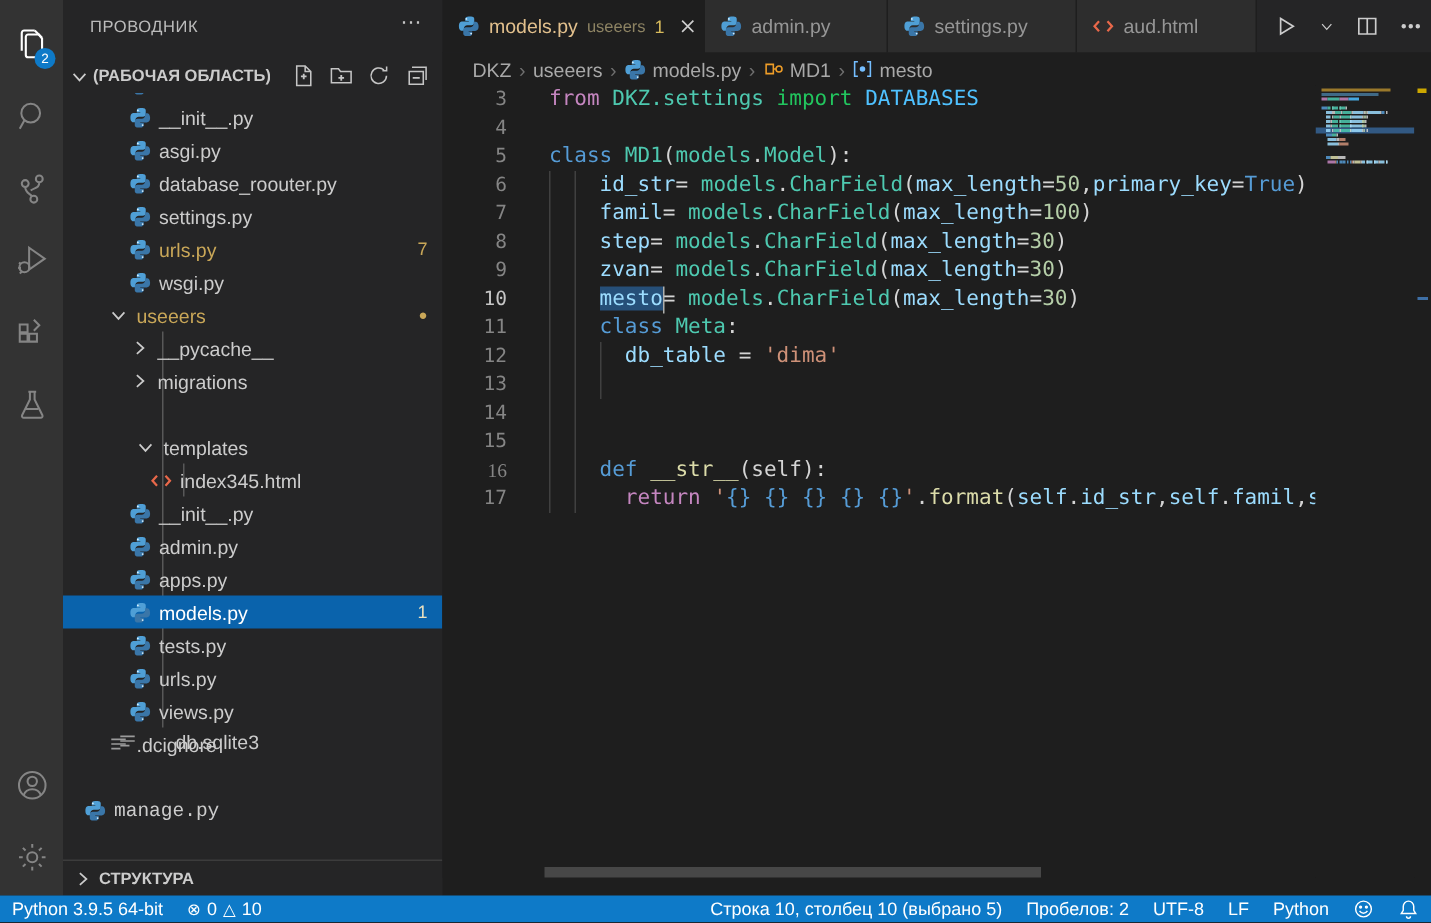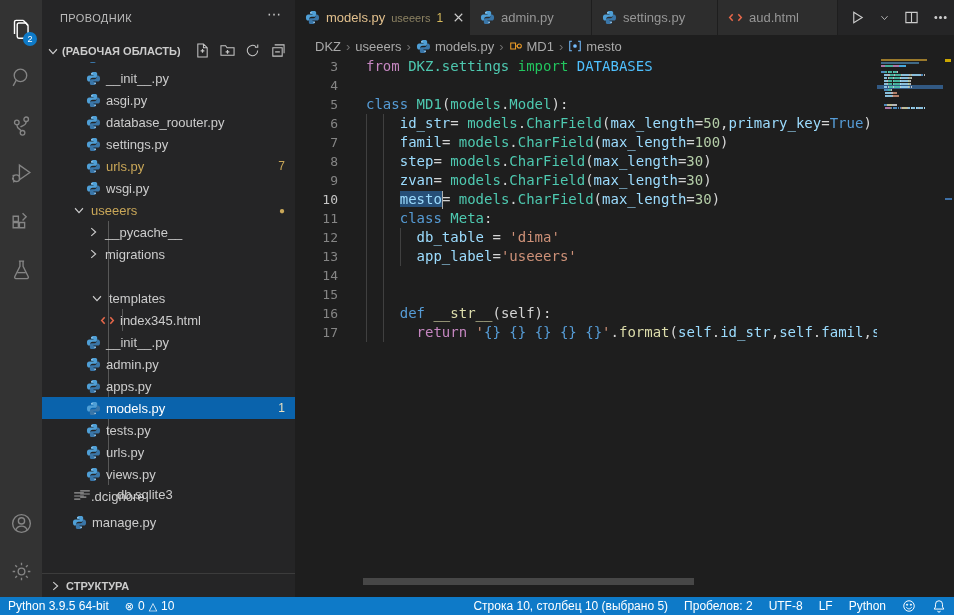--- a/index.html
+++ b/index.html
@@ -391,21 +391,21 @@
           <span class="lbl">.dcignore</span>
         </div>
         <div class="trow" style="top: 421px; padding-left: 36px; box-sizing: border-box; gap: 20px;">
           <span style="display: flex;">
             <svg width="14" height="14" viewBox="0 0 16 16">
               <path d="M2.5 4.5h11M2.5 8h11M2.5 11.5h7" stroke="#9b9b9b" stroke-width="1.3" fill="none"></path>
             </svg>
           </span>
           <span class="lbl">db.sqlite3</span>
         </div>
-        <div class="trow" style="top: 449px; padding-left: 30px; box-sizing: border-box;">
+        <div class="trow" style="top: 467px; padding-left: 14px; box-sizing: border-box; font-family: Liberation Mono, monospace;">
           <span style="display: flex;">
             <svg width="15" height="15" viewBox="0 0 32 32">
               <path fill="#4F9FD6" d="M15.9 2c-2.6 0-4.8 1-4.8 3.4v3h5v1H6.8C4.3 9.4 2 11 2 15.9s2.3 6.6 4.6 6.6h2.5v-3.4c0-2.6 2.2-4.6 4.8-4.6h6c2.1 0 3.9-1.8 3.9-4V5.4C23.8 3 21.6 2 19.4 2z"></path>
               <circle cx="12.6" cy="5.6" r="1.3" fill="#D8EFFC"></circle>
               <path fill="#3A76A8" d="M16.1 30c2.6 0 4.8-1 4.8-3.4v-3h-5v-1h9.3c2.5 0 4.8-1.6 4.8-6.5s-2.3-6.6-4.6-6.6h-2.5v3.4c0 2.6-2.2 4.6-4.8 4.6h-6c-2.1 0-3.9 1.8-3.9 4v5.1C8.2 29 10.4 30 12.6 30z"></path>
               <circle cx="19.4" cy="26.4" r="1.3" fill="#D8EFFC"></circle>
             </svg>
           </span>
           <span class="lbl">manage.py</span>
         </div>
@@ -554,26 +554,25 @@
       <div class="cl" style="top: 95px;"><span style="color: rgb(212, 212, 212);">    </span><span style="color: rgb(156, 220, 254);">step</span><span style="color: rgb(212, 212, 212);">= </span><span style="color: rgb(78, 201, 176);">models</span><span style="color: rgb(212, 212, 212);">.</span><span style="color: rgb(78, 201, 176);">CharField</span><span style="color: rgb(212, 212, 212);">(</span><span style="color: rgb(156, 220, 254);">max_length</span><span style="color: rgb(212, 212, 212);">=</span><span style="color: rgb(181, 206, 168);">30</span><span style="color: rgb(212, 212, 212);">)</span></div>
       <div class="gutter-num" style="top: 114px;">9</div>
       <div class="cl" style="top: 114px;"><span style="color: rgb(212, 212, 212);">    </span><span style="color: rgb(156, 220, 254);">zvan</span><span style="color: rgb(212, 212, 212);">= </span><span style="color: rgb(78, 201, 176);">models</span><span style="color: rgb(212, 212, 212);">.</span><span style="color: rgb(78, 201, 176);">CharField</span><span style="color: rgb(212, 212, 212);">(</span><span style="color: rgb(156, 220, 254);">max_length</span><span style="color: rgb(212, 212, 212);">=</span><span style="color: rgb(181, 206, 168);">30</span><span style="color: rgb(212, 212, 212);">)</span></div>
       <div class="gutter-num cur" style="top: 133px;">10</div>
       <div class="cl" style="top: 133px;"><span style="color: rgb(212, 212, 212);">    </span><span class="tok-sel" style="color: rgb(156, 220, 254);">mesto</span><span style="color: rgb(212, 212, 212);">= </span><span style="color: rgb(78, 201, 176);">models</span><span style="color: rgb(212, 212, 212);">.</span><span style="color: rgb(78, 201, 176);">CharField</span><span style="color: rgb(212, 212, 212);">(</span><span style="color: rgb(156, 220, 254);">max_length</span><span style="color: rgb(212, 212, 212);">=</span><span style="color: rgb(181, 206, 168);">30</span><span style="color: rgb(212, 212, 212);">)</span></div>
       <div class="gutter-num" style="top: 152px;">11</div>
       <div class="cl" style="top: 152px;"><span style="color: rgb(212, 212, 212);">    </span><span style="color: rgb(86, 156, 214);">class </span><span style="color: rgb(78, 201, 176);">Meta</span><span style="color: rgb(212, 212, 212);">:</span></div>
       <div class="gutter-num" style="top: 171px;">12</div>
       <div class="cl" style="top: 171px;"><span style="color: rgb(212, 212, 212);">      </span><span style="color: rgb(156, 220, 254);">db_table</span><span style="color: rgb(212, 212, 212);"> = </span><span style="color: rgb(206, 145, 120);">'dima'</span></div>
       <div class="gutter-num" style="top: 190px;">13</div>
-      <div class="cl" style="top: 190px;"><span style="color: rgb(212, 212, 212);">      </span><span style="color: rgb(156, 220, 254);">app_label</span><span style="color: rgb(212, 212, 212);">=</span><span style="color: rgb(206, 145, 120);">'useeers'</span></div>
       <div class="gutter-num" style="top: 209px;">14</div>
       <div class="cl" style="top: 209px;"></div>
       <div class="gutter-num" style="top: 228px;">15</div>
       <div class="cl" style="top: 228px;"></div>
-      <div class="gutter-num" style="top: 247px;">16</div>
+      <div class="gutter-num" style="top: 247px; font-family: Liberation Serif, serif;">16</div>
       <div class="cl" style="top: 247px;"><span style="color: rgb(212, 212, 212);">    </span><span style="color: rgb(86, 156, 214);">def </span><span style="color: rgb(220, 220, 170);">__str__</span><span style="color: rgb(212, 212, 212);">(self):</span></div>
       <div class="gutter-num" style="top: 266px;">17</div>
       <div class="cl" style="top: 266px;"><span style="color: rgb(212, 212, 212);">      </span><span style="color: rgb(197, 134, 192);">return </span><span style="color: rgb(206, 145, 120);">'</span><span style="color: rgb(86, 156, 214);">{}</span><span style="color: rgb(206, 145, 120);"> </span><span style="color: rgb(86, 156, 214);">{}</span><span style="color: rgb(206, 145, 120);"> </span><span style="color: rgb(86, 156, 214);">{}</span><span style="color: rgb(206, 145, 120);"> </span><span style="color: rgb(86, 156, 214);">{}</span><span style="color: rgb(206, 145, 120);"> </span><span style="color: rgb(86, 156, 214);">{}</span><span style="color: rgb(206, 145, 120);">'</span><span style="color: rgb(212, 212, 212);">.</span><span style="color: rgb(220, 220, 170);">format</span><span style="color: rgb(212, 212, 212);">(</span><span style="color: rgb(156, 220, 254);">self</span><span style="color: rgb(212, 212, 212);">.</span><span style="color: rgb(156, 220, 254);">id_str</span><span style="color: rgb(212, 212, 212);">,</span><span style="color: rgb(156, 220, 254);">self</span><span style="color: rgb(212, 212, 212);">.</span><span style="color: rgb(156, 220, 254);">famil</span><span style="color: rgb(212, 212, 212);">,</span><span style="color: rgb(156, 220, 254);">s</span></div>
       <div class="cursor" style="left: 146.6px; top: 134px;"></div>
       <div class="hscroll"></div>
     </div>
   <div class="minimap" id="minimap">
       <div class="mm-row" style="top: 2px;">
         <div class="mm-seg" style="left: 0px; width: 46px; background: rgb(176, 138, 46);"></div>
       </div>

